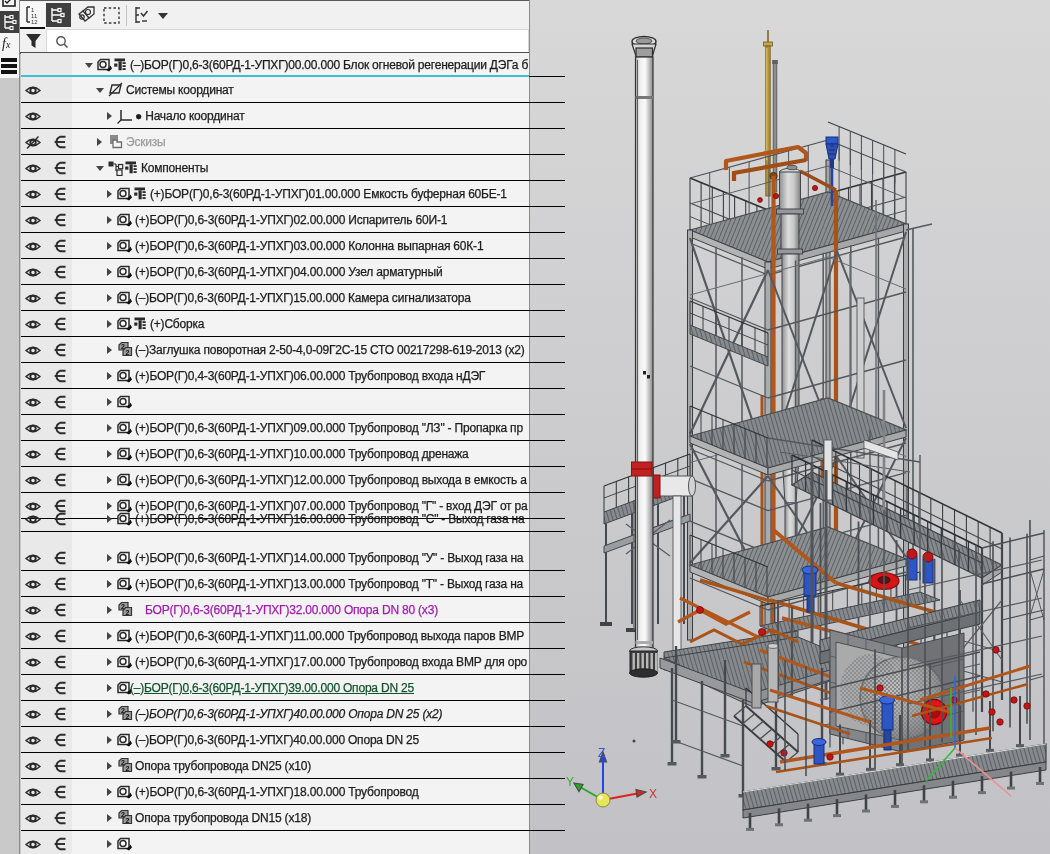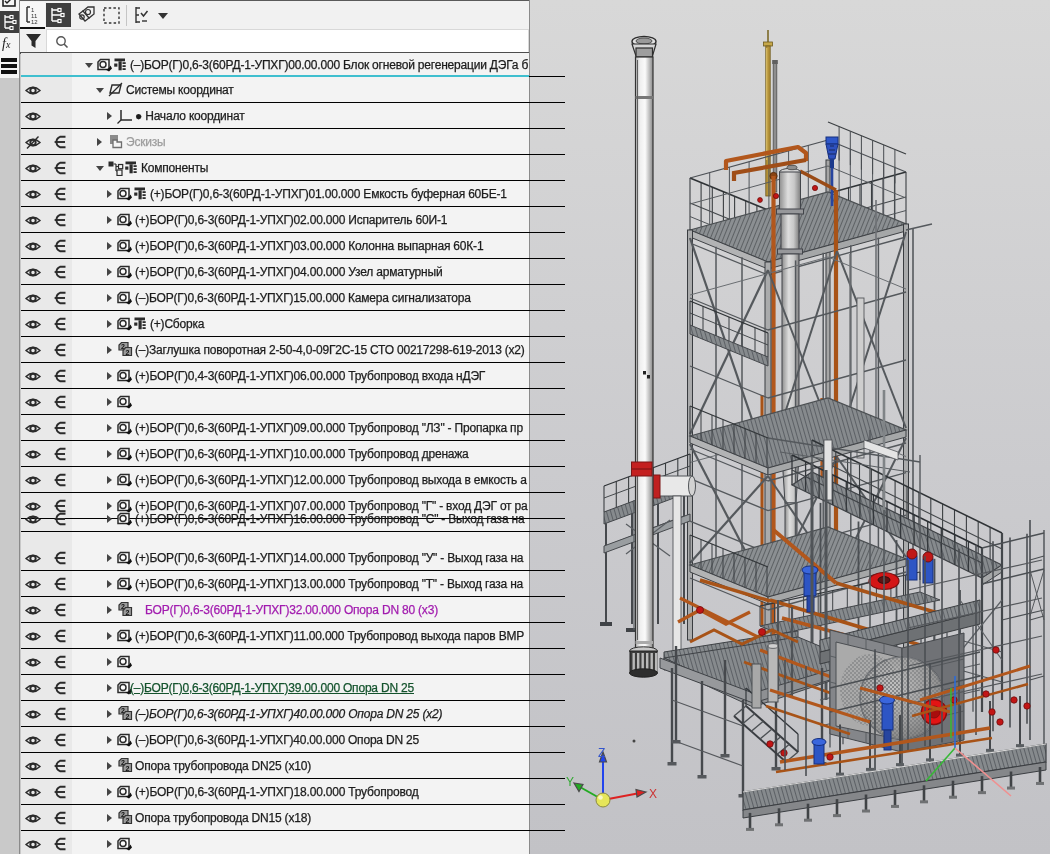--- a/index.html
+++ b/index.html
@@ -1032,20 +1032,21 @@
 <span class="ic" style="left:31px;top:6px;"><svg width="15" height="14" viewBox="0 0 15 14">
           <path d="M13.5 1.8 H8 A5.6 5.6 0 0 0 8 12.2 H13.5" fill="none" stroke="#2b2b2b" stroke-width="1.9"></path>
           <line x1="2.6" y1="7" x2="13" y2="7" stroke="#2b2b2b" stroke-width="1.9"></line>
         </svg></span>
 <span class="arr-r" style="left:86px;top:9px;"></span>
 <span class="ic" style="left:95px;top:4px;"><svg width="18" height="17" viewBox="0 0 18 17">
           <path d="M4.5 3.5 L13 3.5 L13 13.5 L2 13.5 L2 6 Z" fill="#fdfdfd" stroke="#2b2b2b" stroke-width="1.5"></path>
           <circle cx="7" cy="8.5" r="3" fill="none" stroke="#2b2b2b" stroke-width="1.5"></circle>
           <path d="M9.5 13.5 A6 6 0 0 0 14.5 9.5 L16 12.5 L13 15.5 Z" fill="#111"></path>
         </svg></span>
+<span class="txt" style="left:114px;color:#1c1c1c;">(+)БОР(Г)0,6-3(60РД-1-УПХГ)17.00.000 Трубопровод входа ВМР для оро</span>
 </div>
 <div class="trow" style="top:675px;height:26px;">
 <span class="ic" style="left:4px;top:6px;"><svg width="16" height="13" viewBox="0 0 16 13">
           <path d="M1 6.5 Q8 0 15 6.5 Q8 13 1 6.5 Z" fill="none" stroke="#2b2b2b" stroke-width="1.5"></path>
           <circle cx="8" cy="6.5" r="2.7" fill="none" stroke="#2b2b2b" stroke-width="1.9"></circle>
         </svg></span>
 <span class="ic" style="left:31px;top:6px;"><svg width="15" height="14" viewBox="0 0 15 14">
           <path d="M13.5 1.8 H8 A5.6 5.6 0 0 0 8 12.2 H13.5" fill="none" stroke="#2b2b2b" stroke-width="1.9"></path>
           <line x1="2.6" y1="7" x2="13" y2="7" stroke="#2b2b2b" stroke-width="1.9"></line>
         </svg></span>

